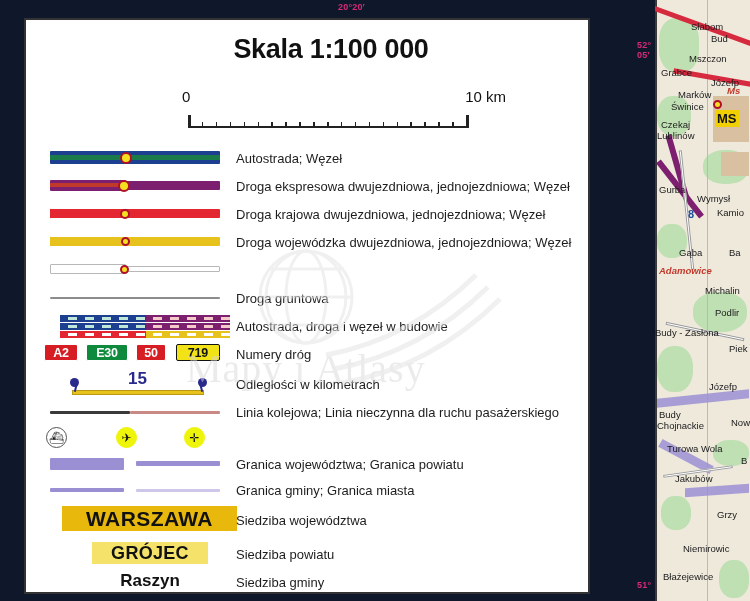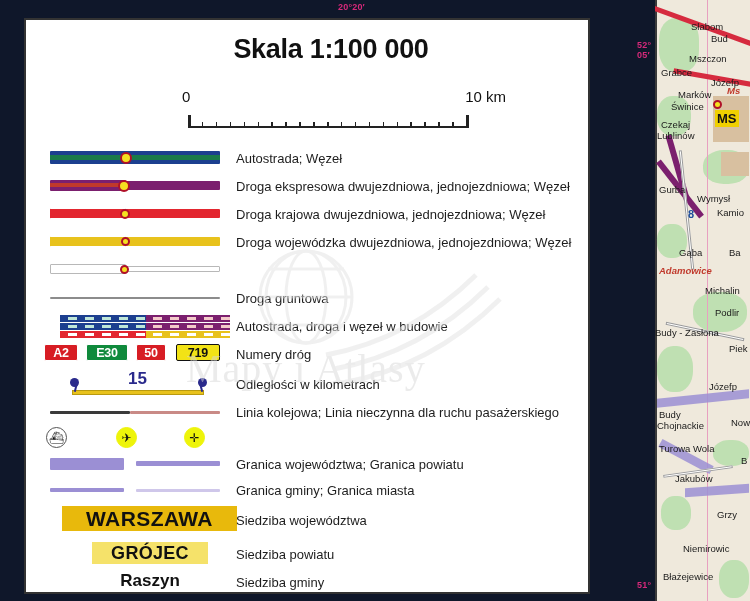--- a/index.html
+++ b/index.html
@@ -418,21 +418,21 @@
         <div class="mlabel" style="left: 24px; top: 248px;">Gąba</div>
         <div class="mlabel" style="left: 74px; top: 248px;">Ba</div>
         <div class="mlabel" style="left: 50px; top: 286px;">Michalin</div>
         <div class="mlabel" style="left: 60px; top: 308px;">Podlir</div>
         <div class="mlabel" style="left: 0px; top: 328px;">Budy - Zasłona</div>
         <div class="mlabel" style="left: 74px; top: 344px;">Piek</div>
         <div class="mlabel" style="left: 54px; top: 382px;">Józefp</div>
         <div class="mlabel" style="left: 4px; top: 410px;">Budy</div>
         <div class="mlabel" style="left: 2px; top: 421px;">Chojnackie</div>
         <div class="mlabel" style="left: 76px; top: 418px;">Now</div>
-        <div class="mlabel" style="left: 4px; top: 444px; text-align: right;">Turowa Wola</div>
+        <div class="mlabel" style="left: 12px; top: 444px; text-align: right;">Turowa Wola</div>
         <div class="mlabel" style="left: 86px; top: 456px;">B</div>
         <div class="mlabel" style="left: 20px; top: 474px;">Jakubów</div>
         <div class="mlabel" style="left: 62px; top: 510px;">Grzy</div>
         <div class="mlabel" style="left: 28px; top: 544px;">Niemirowic</div>
         <div class="mlabel" style="left: 8px; top: 572px;">Błażejewice</div>
         <div class="mlabel red" style="left: 4px; top: 266px;">Adamowice</div>
         <div class="mlabel red" style="left: 72px; top: 86px;">Ms</div>
       </div>
   </div>
 </div>

